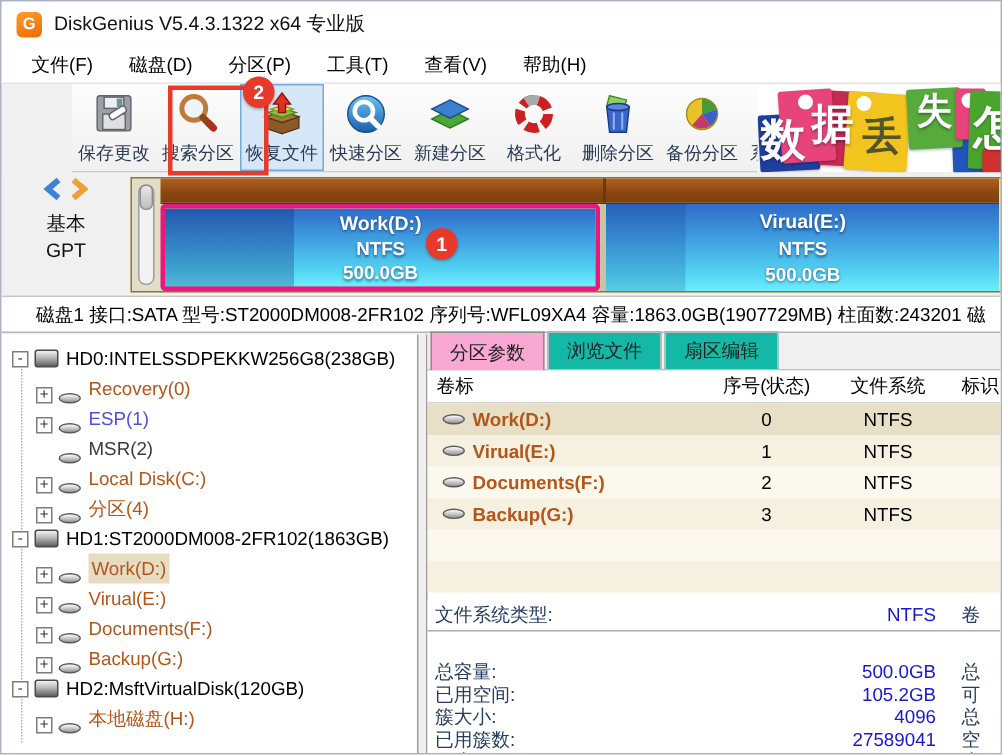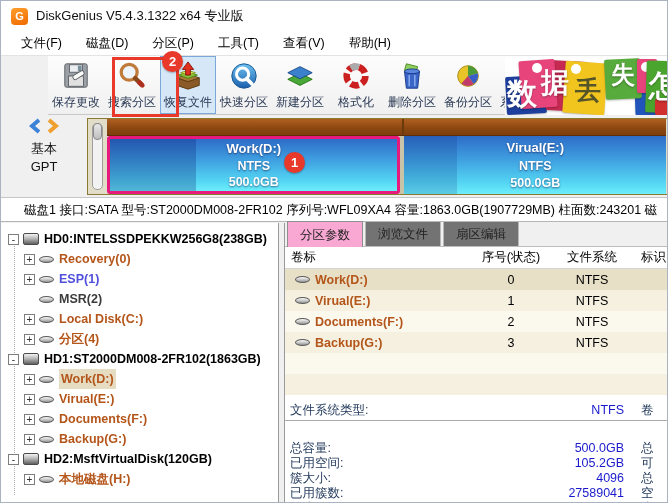--- a/index.html
+++ b/index.html
@@ -46,38 +46,38 @@
   .p-fs,.p-size{font-size:12.5px;}
   .part-work{width:294px;border:3px solid #e8197d;border-radius:3px;}
   .part-gap{width:4px;background:#c9c3a8;}
   .part-virual{width:262px;}
   
   .diskline{position:absolute;left:0;top:196px;right:0;height:25px;background:#fff;border-top:1px solid #c6c6c6;border-bottom:1px solid #b5b5b5;
     line-height:24px;padding-left:23px;white-space:nowrap;overflow:hidden;font-size:12.5px;color:#000;}
   
   .tree{position:absolute;left:0;top:222px;width:278px;bottom:0;background:#fff;border-right:1px solid #9a9a9a;padding-top:6px;overflow:hidden;}
   .tree-guide{position:absolute;left:13px;top:16px;height:256px;border-left:1px dotted #aaa;}
-  .trow{height:20px;line-height:20px;display:flex;align-items:center;white-space:nowrap;font-weight:bold;position:relative;}
+  .trow{height:20px;line-height:20px;display:flex;align-items:center;white-space:nowrap;font-weight:normal;position:relative;}
   .trow.disk{padding-left:7px;}
-  .trow.child{padding-left:23px;}
+  .trow.child{padding-left:23px;align-items:flex-end;}
   .exp{width:11px;height:11px;border:1px solid #7d7d7d;background:#fff;font-size:10px;line-height:9px;text-align:center;color:#333;margin-right:4px;flex:none;font-weight:normal;}
   .exp.m::before{content:"-";}
   .exp.p::before{content:"+";}
   .exp-sp{width:15px;flex:none;}
   .dicon{width:16px;height:12px;border:1px solid #4a4a4a;border-radius:2px;background:linear-gradient(180deg,#f2f2f2 0%,#b8b8b8 45%,#5f5f5f 100%);margin-right:5px;flex:none;}
   .picon{width:15px;height:7px;border:1px solid #5a5a5a;border-radius:50%;background:linear-gradient(180deg,#fdfdfd,#969696);margin-right:5px;flex:none;}
   .c-disk{color:#000;}
   .c-orange{color:#b4551a;}
   .c-blue{color:#5050dd;}
   .c-dark{color:#3c3c3c;}
   .tsel{background:#e5dcc2;padding:0 2px;}
   
   .rightpanel{position:absolute;left:283px;top:222px;right:0;bottom:0;background:#fff;border-left:1px solid #9a9a9a;}
   .tabs{position:absolute;left:0;top:0;right:0;height:24px;background:#f0f0f0;display:flex;align-items:flex-end;padding-left:2px;border-bottom:1px solid #bdbdbd;}
-  .tab{padding:4px 12px 3px 12px;border:1px solid #b8b8b8;border-bottom:none;background:#737373;margin-right:2px;color:#222;}
+  .tab{padding:4px 12px 3px 12px;border:1px solid #b8b8b8;border-bottom:none;background:#14b8a6;margin-right:2px;color:#222;}
   .tab.active{background:#f9a8d4;border-color:#8f8f8f;position:relative;top:1px;padding-top:5px;}
   .grid-head{position:absolute;left:0;top:24px;right:0;height:22px;display:grid;grid-template-columns:188px 76px 86px 1fr;align-items:center;border-bottom:1px solid #d5d5d5;background:#fff;}
   .grid-head .gh{padding-left:6px;overflow:hidden;white-space:nowrap;}
   .gh.cen,.gc.cen{text-align:center;padding-left:0;}
   .grid-rows{position:absolute;left:0;top:46px;right:0;}
   .grow{height:21px;display:grid;grid-template-columns:188px 76px 86px 1fr;align-items:center;background:#fbf8ee;}
   .grow:nth-child(even){background:#f5f0e0;}
   .grow.rsel{background:#e7dfc6;}
   .gc{white-space:nowrap;overflow:hidden;}
   .gc.vol{display:flex;align-items:center;padding-left:10px;font-weight:bold;color:#b4551a;}

